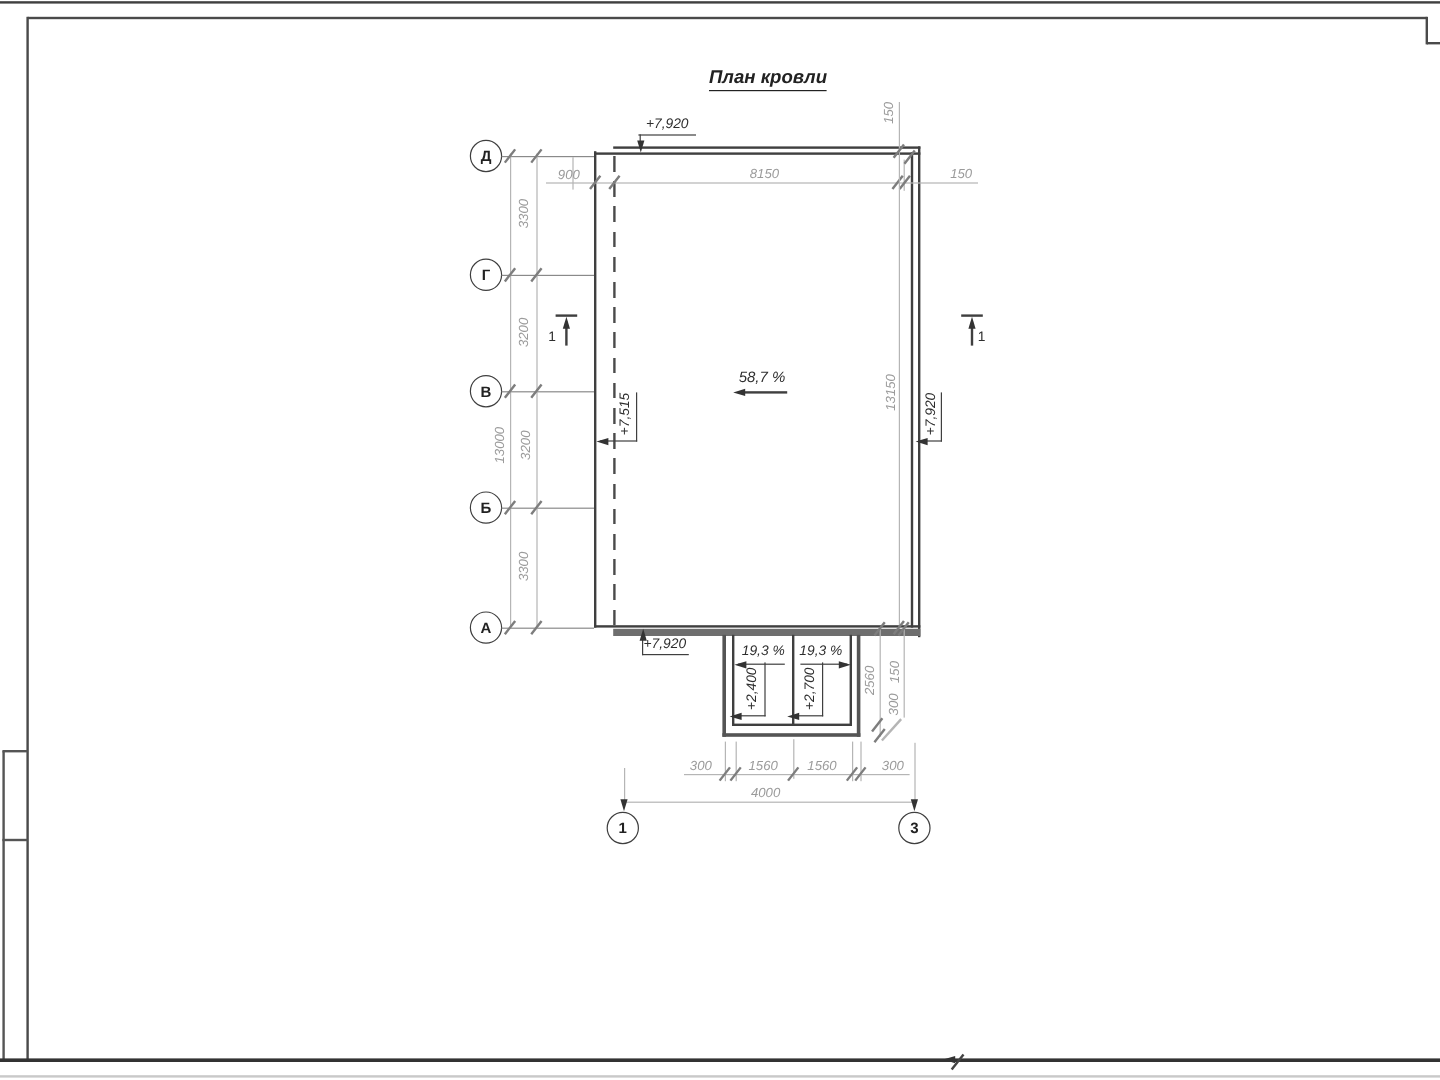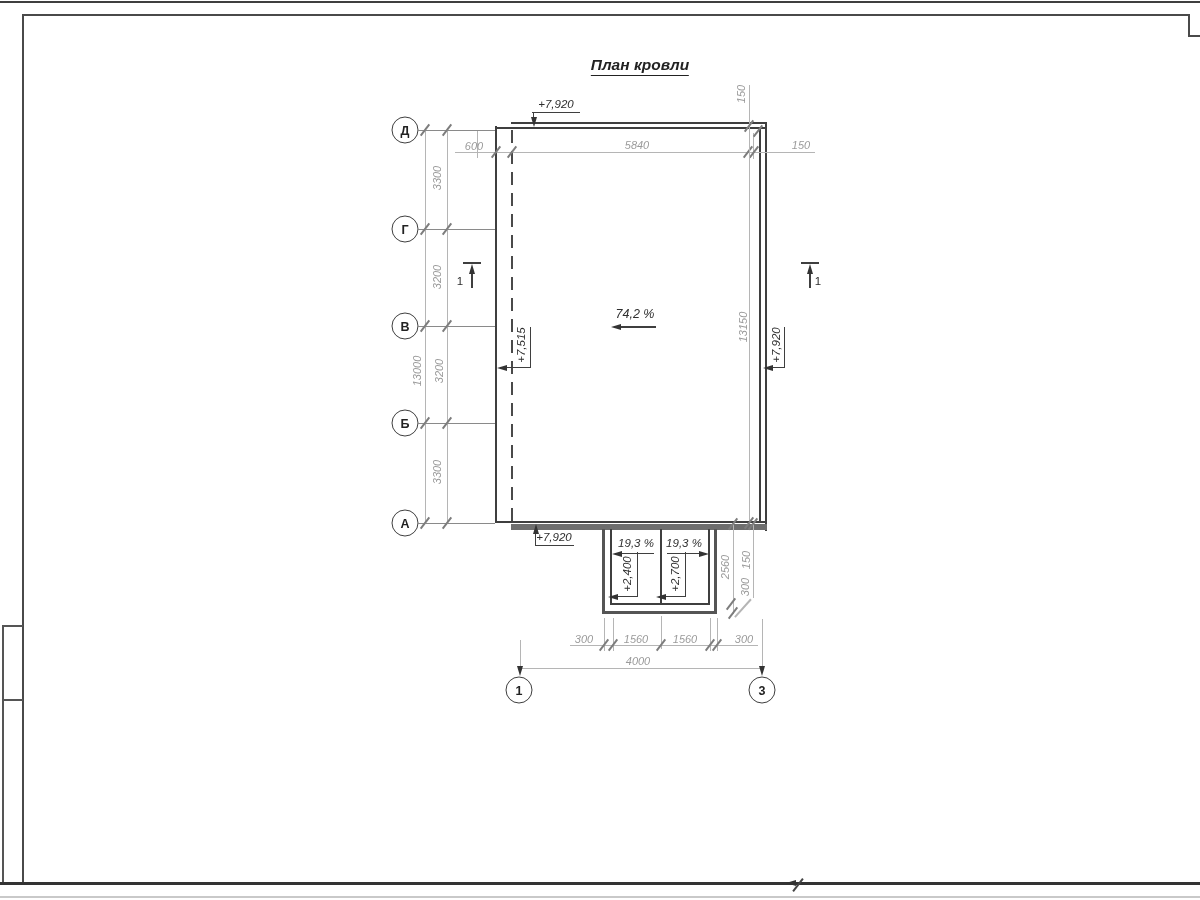--- a/index.html
+++ b/index.html
@@ -116,22 +116,22 @@
   <div class="txtr dt" style="left:437px;top:472px;">3300</div>
   <div class="txtr dt" style="left:417px;top:371px;">13000</div>
 
   <div class="dim vl" style="left:477px;top:131px;width:1px;height:27px;"></div>
   <div class="dim vl" style="left:753px;top:133px;width:1px;height:26px;"></div>
   <div class="dim hl" style="left:455px;top:152px;width:360px;height:1px;"></div>
   <div class="t" style="left:495px;top:145px;"></div>
   <div class="t" style="left:511px;top:145px;"></div>
   <div class="t" style="left:747px;top:145px;"></div>
   <div class="t" style="left:753px;top:145px;"></div>
-  <div class="txt dt" style="left:474px;top:146px;">600</div>
-  <div class="txt dt" style="left:637px;top:145px;">5840</div>
+  <div class="txt dt" style="left:474px;top:146px;">900</div>
+  <div class="txt dt" style="left:637px;top:145px;">8150</div>
   <div class="txt dt" style="left:801px;top:145px;">150</div>
 
   <div class="dim vl" style="left:749px;top:85px;width:1px;height:438px;"></div>
   <div class="t" style="left:748px;top:119px;"></div>
   <div class="t" style="left:757px;top:124px;"></div>
   <div class="t" style="left:748px;top:516px;"></div>
   <div class="txtr dt" style="left:741px;top:94px;">150</div>
   <div class="txtr dt" style="left:743px;top:327px;">13150</div>
 
   <div class="txt el" style="left:556px;top:104px;">+7,920</div>
@@ -147,21 +147,21 @@
   <div class="txtr el" style="left:521px;top:345px;">+7,515</div>
   <div class="vl" style="left:530px;top:327px;width:1.4px;height:41px;"></div>
   <div class="hl" style="left:500px;top:367px;width:31px;height:1.4px;"></div>
   <div class="ah l" style="left:497px;top:365px;"></div>
 
   <div class="txtr el" style="left:776px;top:345px;">+7,920</div>
   <div class="vl" style="left:784px;top:327px;width:1.4px;height:41px;"></div>
   <div class="hl" style="left:766px;top:367px;width:19px;height:1.4px;"></div>
   <div class="ah l" style="left:763px;top:365px;"></div>
 
-  <div class="txt slope" style="left:635px;top:314px;">74,2 %</div>
+  <div class="txt slope" style="left:635px;top:314px;">58,7 %</div>
   <div class="hl" style="left:615px;top:326px;width:41px;height:1.5px;"></div>
   <div class="ah l" style="left:611px;top:324px;"></div>
 
   <div class="hl" style="left:463px;top:262px;width:18px;height:2px;"></div>
   <div class="vl" style="left:471px;top:268px;width:1.6px;height:20px;"></div>
   <div class="ah u" style="left:469px;top:264px;"></div>
   <div class="txt sec" style="left:460px;top:281px;">1</div>
 
   <div class="hl" style="left:801px;top:262px;width:18px;height:2px;"></div>
   <div class="vl" style="left:809px;top:268px;width:1.6px;height:20px;"></div>

